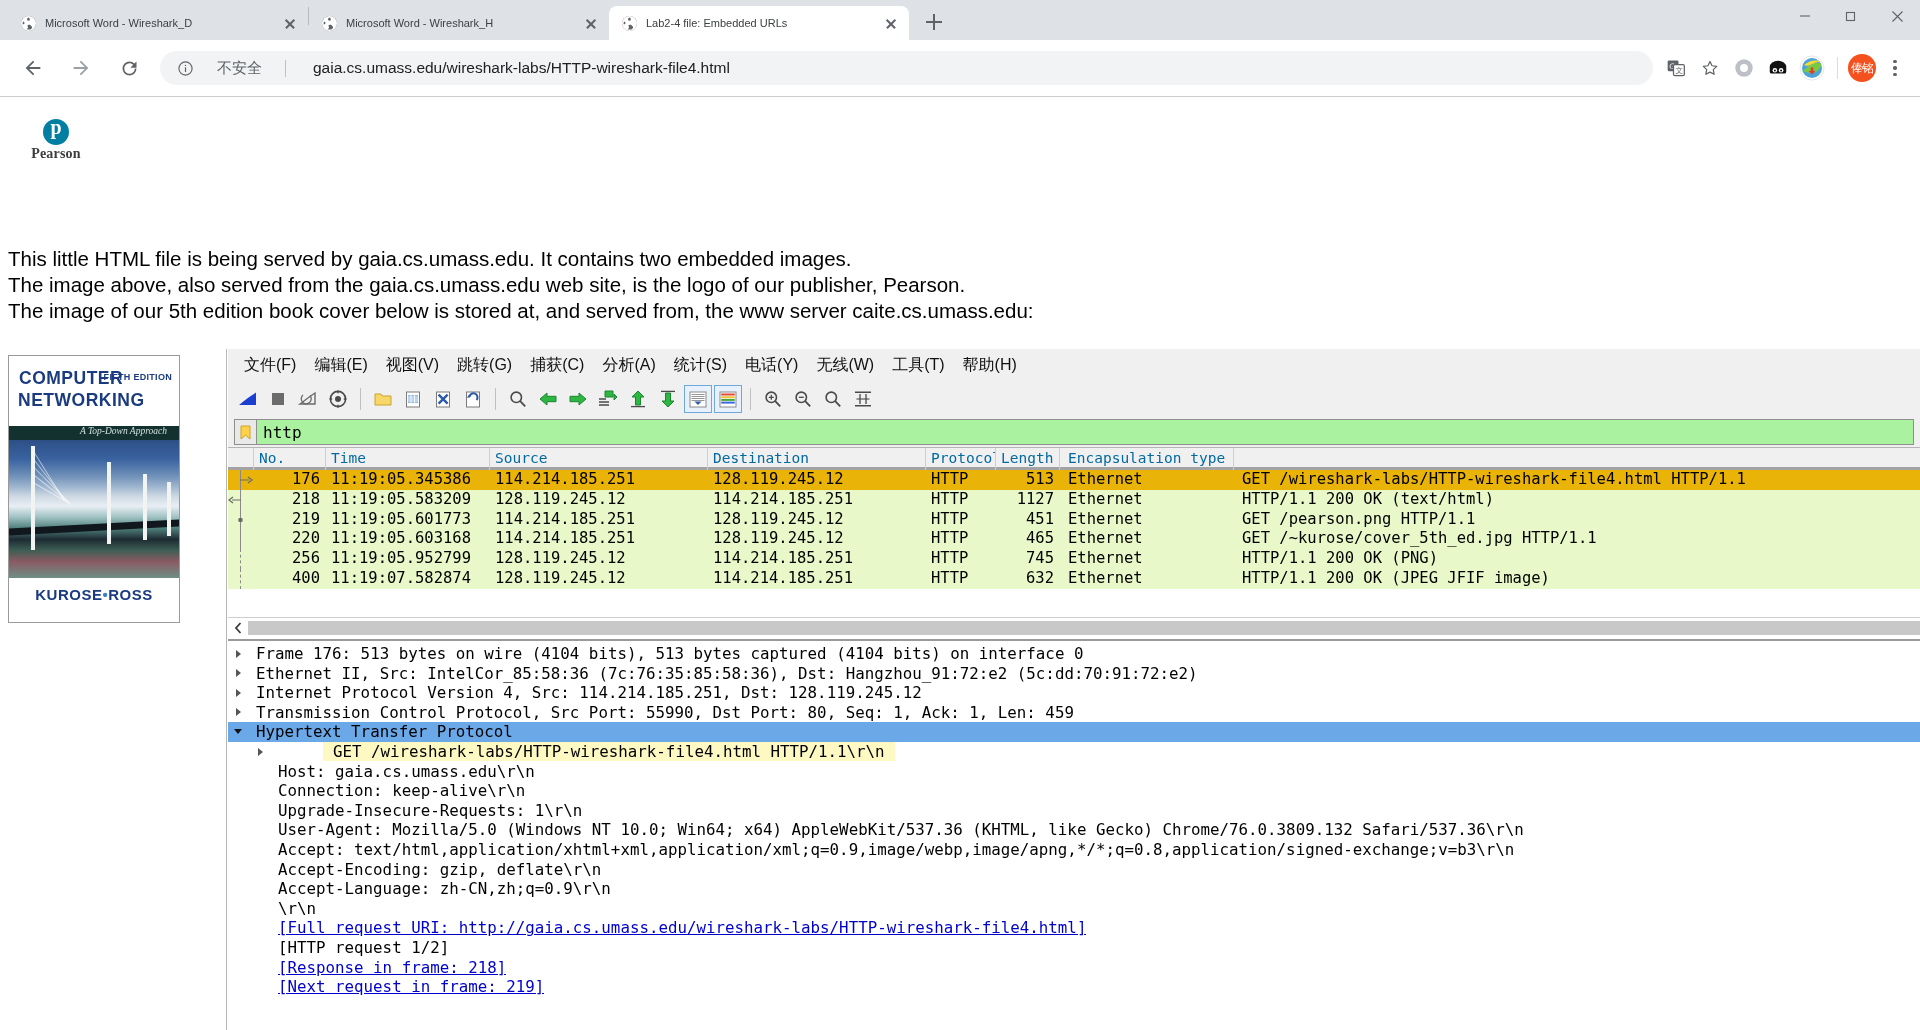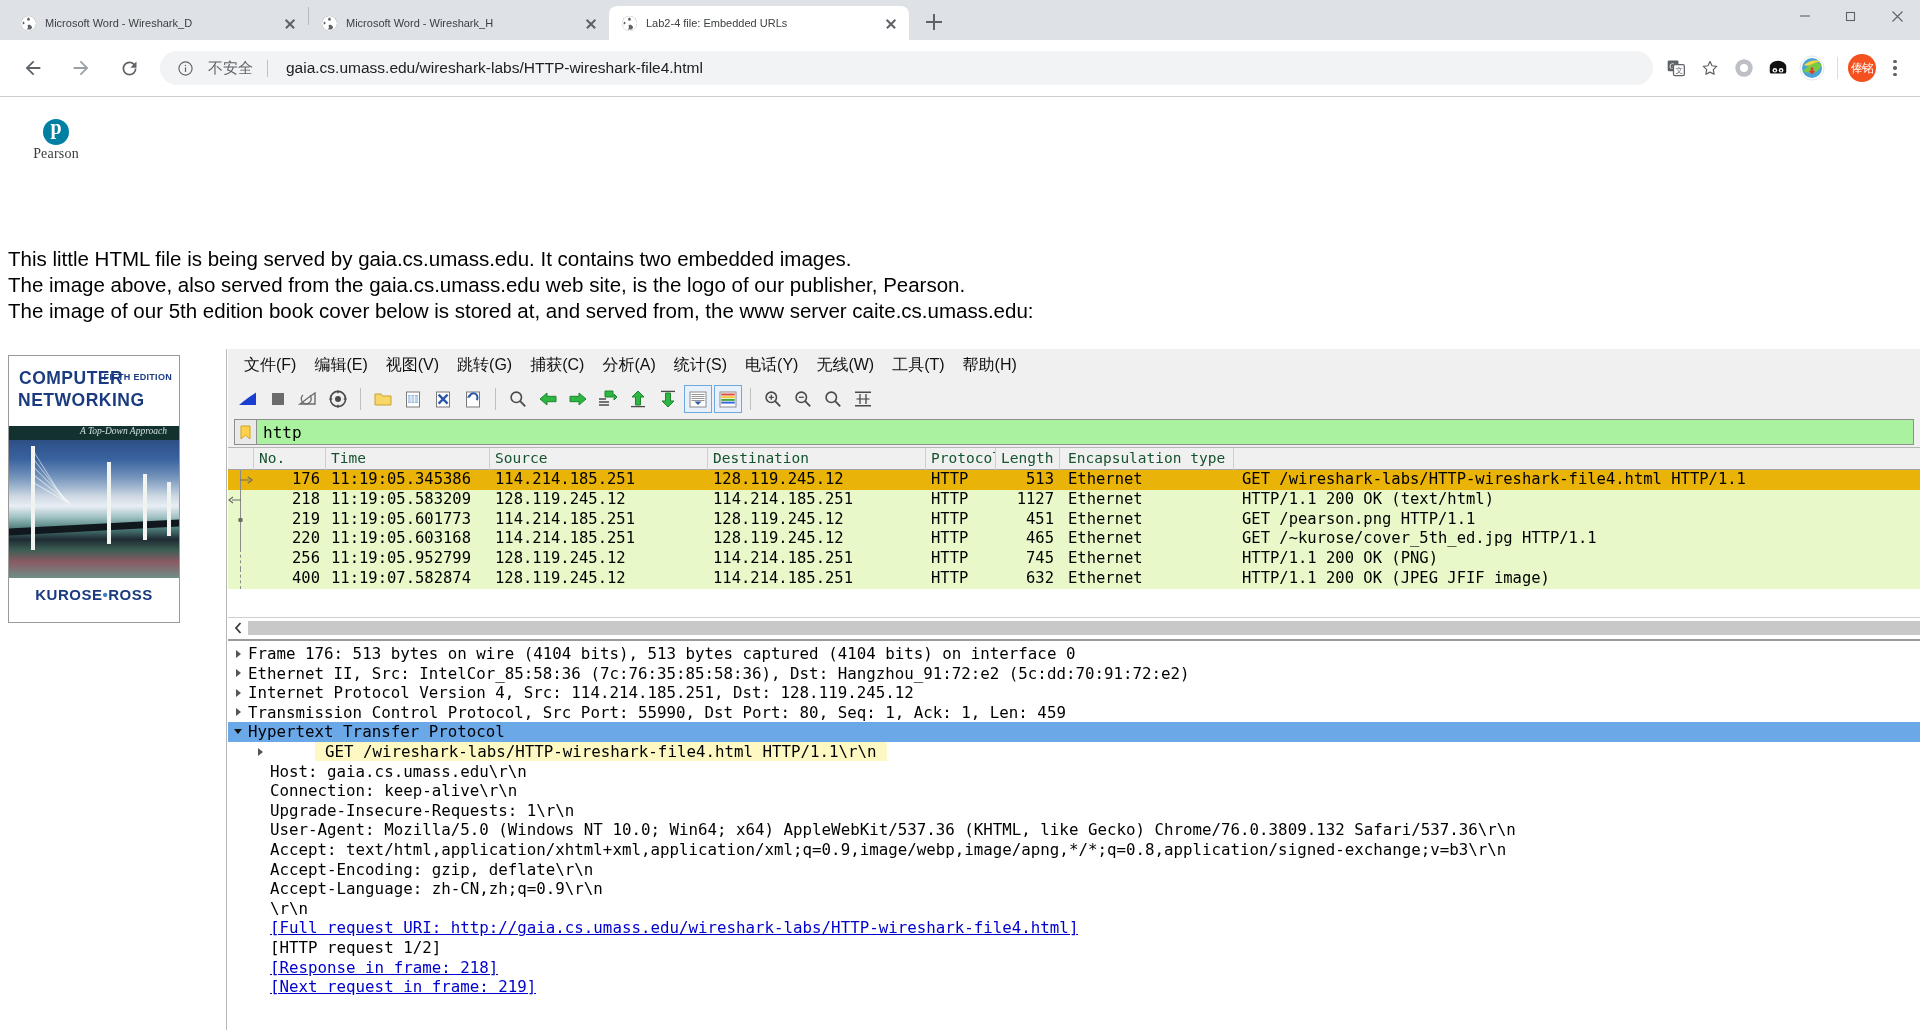--- a/index.html
+++ b/index.html
@@ -53,21 +53,21 @@
   .wc { width:46px; height:32px; display:flex; align-items:center; justify-content:center; }
   .wc svg { display:block; }
 
   .toolbar {
     height:56px; background:#fff; display:flex; align-items:center;
     padding:0 10px; gap:2px; flex:0 0 56px;
   }
   .navbtn { width:34px; height:34px; display:flex; align-items:center; justify-content:center; margin:0 6px; }
   .omnibox {
     flex:1 1 auto; height:34px; background:#f1f3f4; border-radius:17px;
-    display:flex; align-items:center; padding:0 14px; margin:0 6px; gap:8px;
+    display:flex; align-items:center; padding:0 14px; margin:0 6px; gap:17px;
     min-width:0;
   }
   .omni-info { width:22px; height:22px; flex:0 0 22px; display:flex; align-items:center; justify-content:center;}
   .omni-insecure { font-size:15px; color:#5f6368; margin:0 6px 0 4px; white-space:nowrap;}
   .omni-divider { width:1px; height:17px; background:#bdc1c6; margin-right:10px; }
   .omni-url { font-size:15.5px; color:#202124; white-space:nowrap; overflow:hidden; }
   .omni-right { margin-left:auto; display:flex; align-items:center; gap:4px; }
   .tbicon { width:30px; height:30px; display:flex; align-items:center; justify-content:center; }
   .ext-sep { width:1px; height:22px; background:#dadce0; margin:0 6px; }
   .avatar {
@@ -87,21 +87,21 @@
   .pearson-mark {
     width:26px; height:26px; border-radius:50%; background:#007fa3; margin:0 auto;
     position:relative;
   }
   .pearson-mark::after {
     content:"p"; position:absolute; left:0; right:0; top:-3px; text-align:center;
     color:#fff; font-size:20px; font-family:"Liberation Serif", serif; font-weight:700;
   }
   .pearson-word {
     text-align:center; font-family:"Liberation Serif", serif; font-size:14px;
-    color:#3c3c3c; margin-top:1px; letter-spacing:.2px;
+    color:#3c3c3c; margin-top:1px; letter-spacing:.2px;font-weight:bold;
   }
 
   .paratext {
     position:absolute; left:8px; top:149px; font-size:20.5px; color:#000;
     line-height:26px; white-space:nowrap;
   }
 
   
   .bookcover {
     position:absolute; left:8px; top:258px; width:172px; height:268px;
@@ -171,22 +171,22 @@
   }
   .bookmark {
     width:22px; height:24px; display:flex; align-items:center; justify-content:center;
     background:#e9e9e9; border-right:1px solid #8f8f8f; flex:0 0 22px;
   }
   .filtertext { font-family:"DejaVu Sans Mono", monospace; font-size:16px; color:#000; padding-left:6px; }
 
   
   .pktlist { background:#fff; border-top:1px solid #b5b5b5; }
   .pkthdr {
-    display:flex; height:22px; align-items:center; background:#f0f0f0;
-    border-bottom:1px solid #a3a3a3; font-size:14.5px; color:#14532d;
+    display:flex; height:22px; align-items:flex-start; background:#f0f0f0;
+    border-bottom:3px solid #a3a3a3; font-size:14.5px; color:#0369a1;
     font-family:"DejaVu Sans Mono", monospace;
   }
   .pkthdr .cell { border-right:1px solid #cfcfcf; height:22px; line-height:21px; padding-left:5px; overflow:hidden; white-space:nowrap;}
   .pktrow {
     display:flex; height:19.8px; align-items:center; font-size:15.5px;
     font-family:"DejaVu Sans Mono", monospace; color:#000; background:#e8f8c8;
   }
   .pktrow.sel { background:#eab308; }
   .pktrow .cell { height:19.8px; line-height:19px; padding-left:5px; overflow:hidden; white-space:nowrap; }
   .c-mark { width:26px; flex:0 0 26px; position:relative; }
@@ -207,21 +207,21 @@
   .hscroll { height:22px; background:#fff; border-top:1px solid #cfcfcf; display:flex; align-items:center; }
   .hscroll .arrow { width:20px; height:20px; display:flex; align-items:center; justify-content:center; }
   .hscroll .track { flex:1; height:14px; background:#c8c8c8; }
 
   
   .detail {
     flex:1 1 auto; background:#fff; border-top:2px solid #9a9a9a; overflow:hidden;
     padding-top:3px;
   }
   .drow { height:19.6px; display:flex; align-items:center; font-size:15.8px;
-          font-family:"DejaVu Sans Mono", monospace; color:#000; white-space:nowrap; }
+          font-family:"DejaVu Sans Mono", monospace; color:#000; white-space:nowrap;gap:8px; }
   .drow.sel { background:#6aa8e8; }
   .drow .tw { width:20px; flex:0 0 20px; display:flex; align-items:center; justify-content:center; }
   .drow .tx { overflow:hidden; }
   .ind0 { padding-left:0px; }
   .ind1 { padding-left:22px; }
   .lnk { color:#0000cc; text-decoration:underline; }
 
   .arrowR { width:0;height:0;border-left:5px solid #555;border-top:4px solid transparent;border-bottom:4px solid transparent;}
   .arrowD { width:0;height:0;border-top:5px solid #111;border-left:4px solid transparent;border-right:4px solid transparent;}
 </style>

